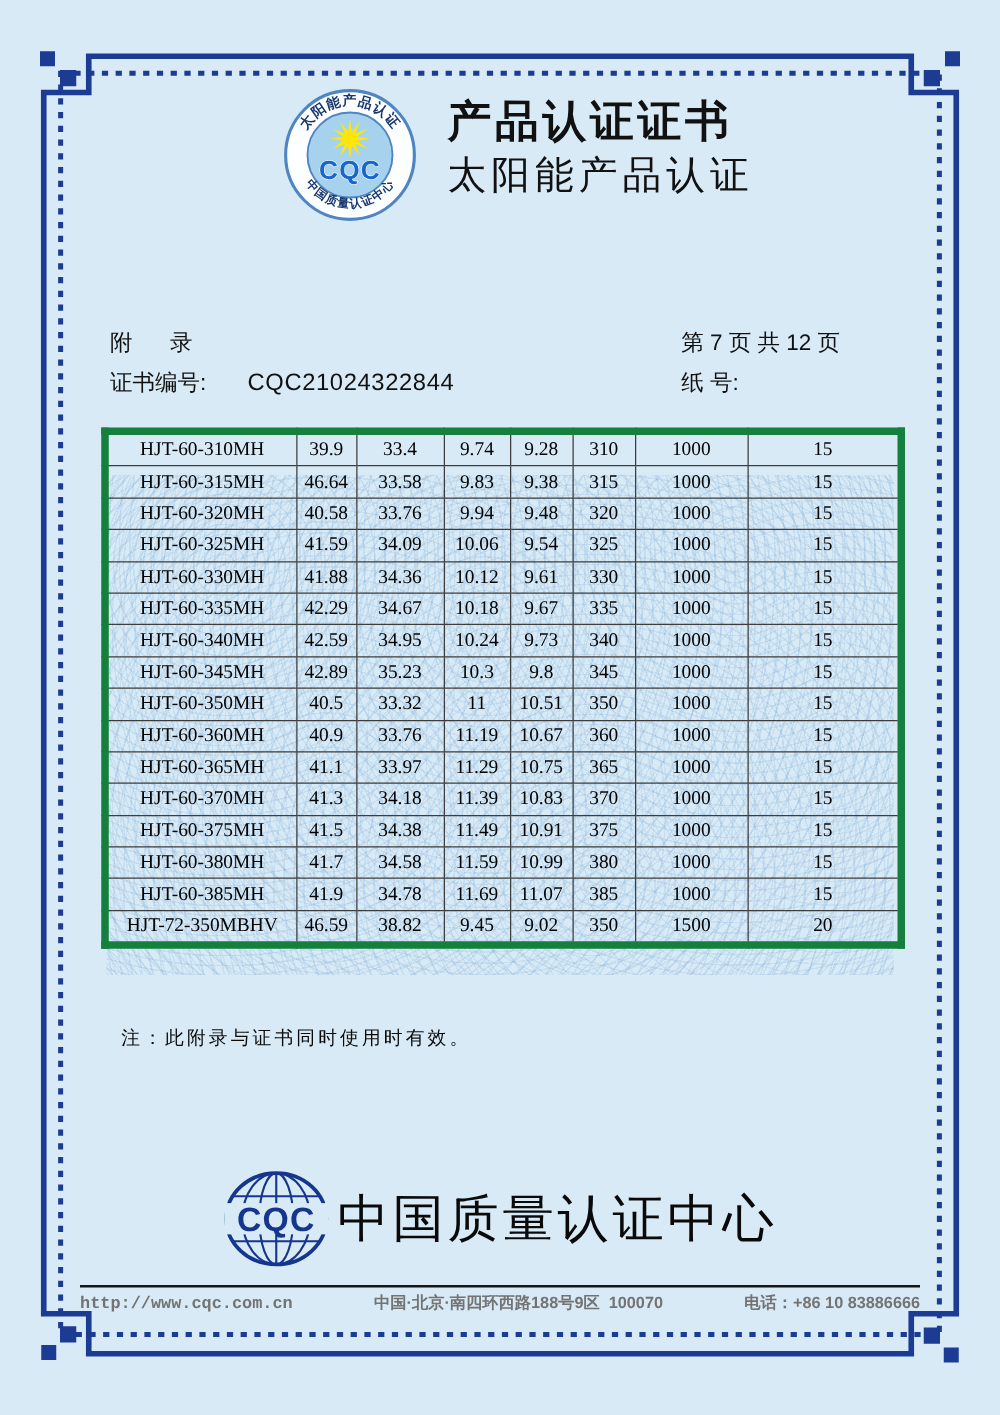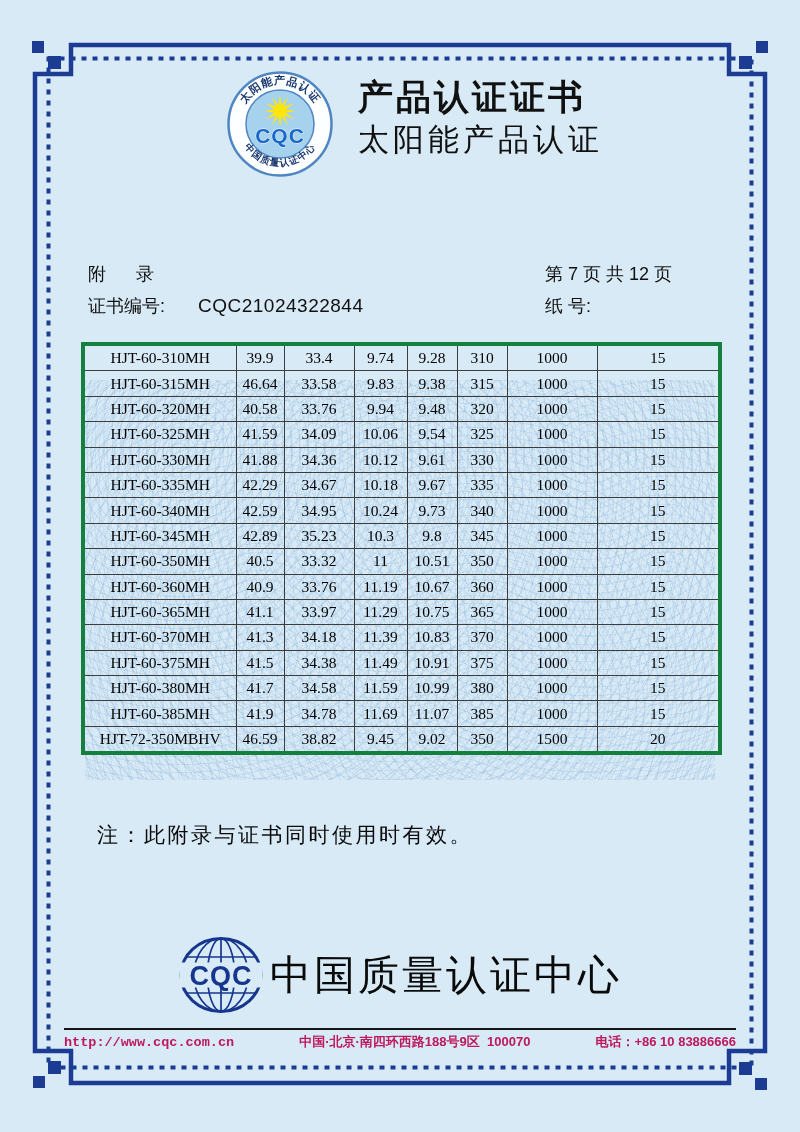--- a/index.html
+++ b/index.html
@@ -33,33 +33,33 @@
       repeating-radial-gradient(circle at 28% 68%, rgba(125,170,212,.17) 0 1.2px, transparent 1.2px 9px),
       repeating-radial-gradient(circle at 62% 82%, rgba(125,170,212,.18) 0 1.2px, transparent 1.2px 8px),
       repeating-radial-gradient(circle at 92% 55%, rgba(125,170,212,.15) 0 1.2px, transparent 1.2px 9.5px);
   }
   
   #tablewrap{left:81px;top:342px;width:637px;z-index:1;}
   table{border-collapse:collapse;width:637px;table-layout:fixed;
         font-family:"Liberation Serif",serif;font-size:15.5px;color:#000;}
   td{border:1px solid #3d3d3d;height:24.4px;padding:0;text-align:center;
      white-space:nowrap;overflow:hidden;background:transparent;}
-  table{border:4px solid #15803d;}
+  table{border:6px solid #15803d;}
   
   #note{left:97px;top:821px;font-family:Liberation Sans, sans-serif;
-        font-size:21px;letter-spacing:2.5px;color:#0a0a0a;}
+        font-size:15px;letter-spacing:2.5px;color:#0a0a0a;}
   
   #orgblock{left:0;top:935px;width:800px;display:flex;justify-content:center;
             align-items:center;gap:6px;}
   #orgname{font-size:41px;letter-spacing:3px;color:#0a0a0a;}
   
   #contactbar{left:64px;top:1028px;width:672px;z-index:4;}
   #contactline{border-top:2px solid #151515;margin:0 0 3px 0;}
   #contactrow{display:flex;justify-content:space-between;align-items:baseline;
-              font-size:13px;font-weight:bold;color:#be185d;}
+              font-size:13px;font-weight:bold;color:#737373;}
   #website{font-family:"Liberation Mono",monospace;font-size:13.5px;}
   #address,#phone{white-space:pre;}
 </style>
 </head>
 <body>
 
 <svg id="frame" class="abs" width="800" height="1132" viewBox="0 0 800 1132">
   <path d="M71 45 H729 V74 H765 V1051 H729 V1083 H71 V1051 H35 V74 H71 Z" fill="none" stroke="#1c3c94" stroke-width="4.5"></path>
   <rect x="48.5" y="58.5" width="703" height="1009" fill="none" stroke="#1c3c94" stroke-width="4" stroke-dasharray="5 6"></rect>
   <g fill="#1c3c94">

